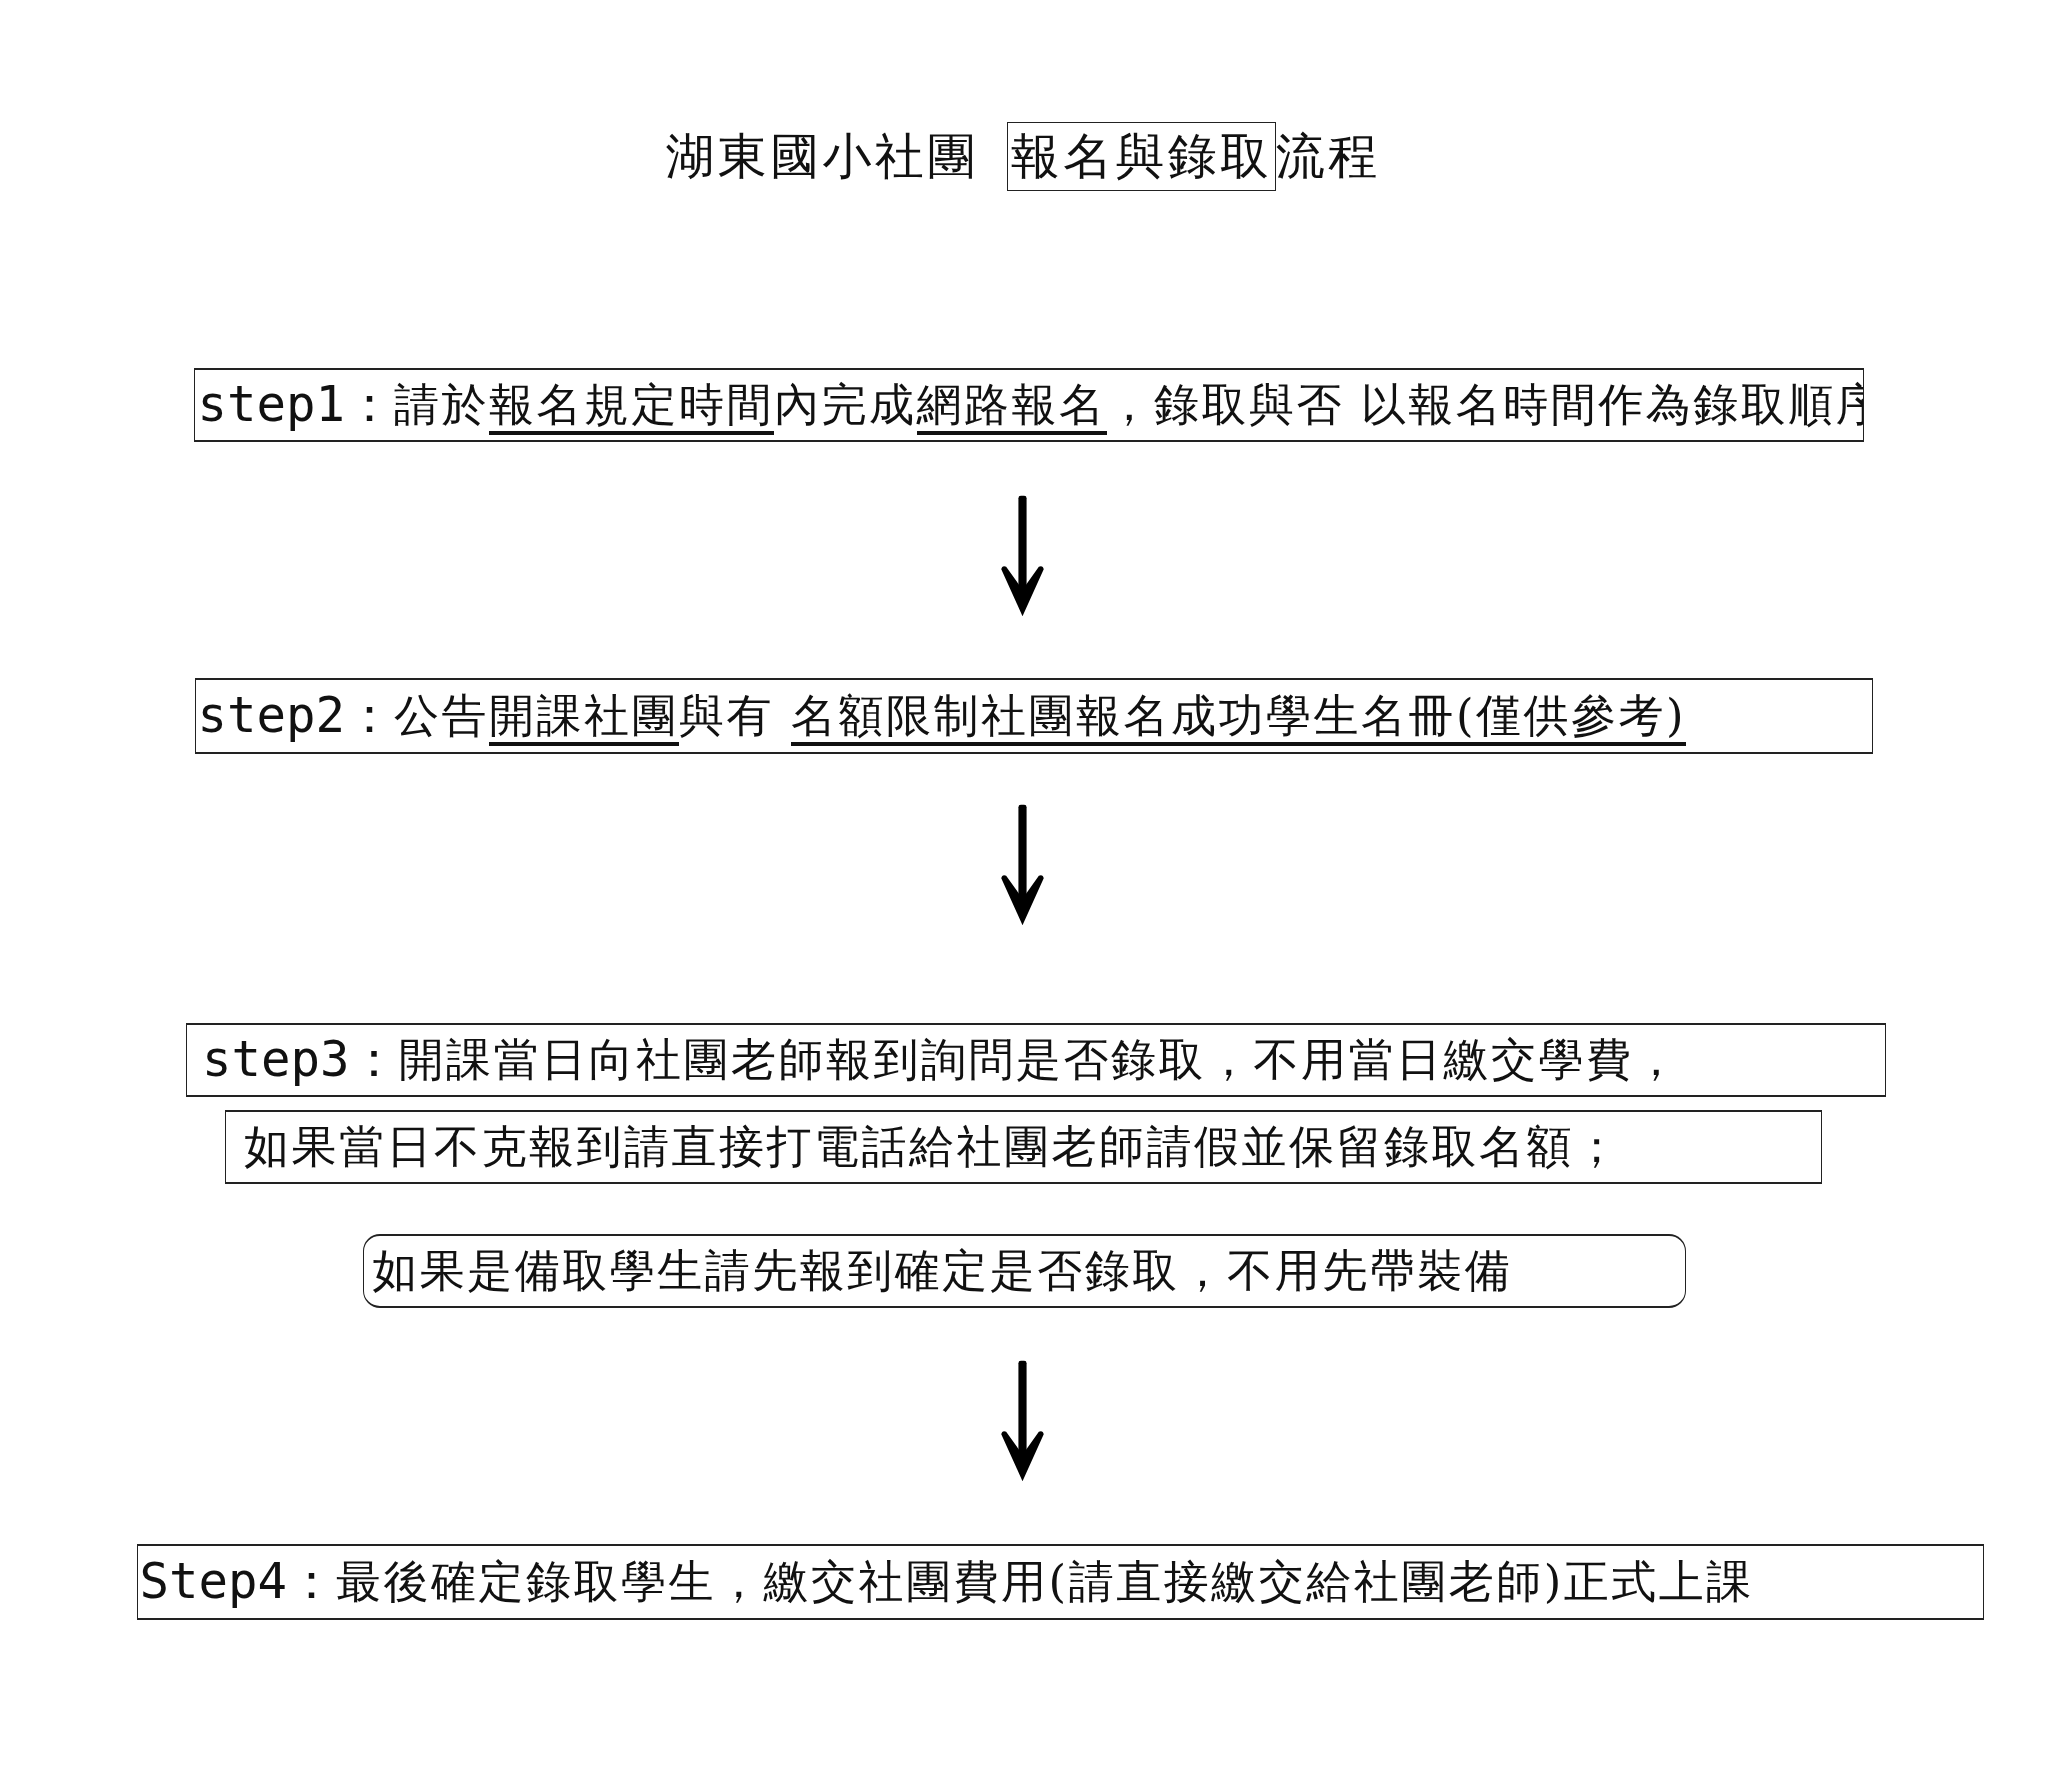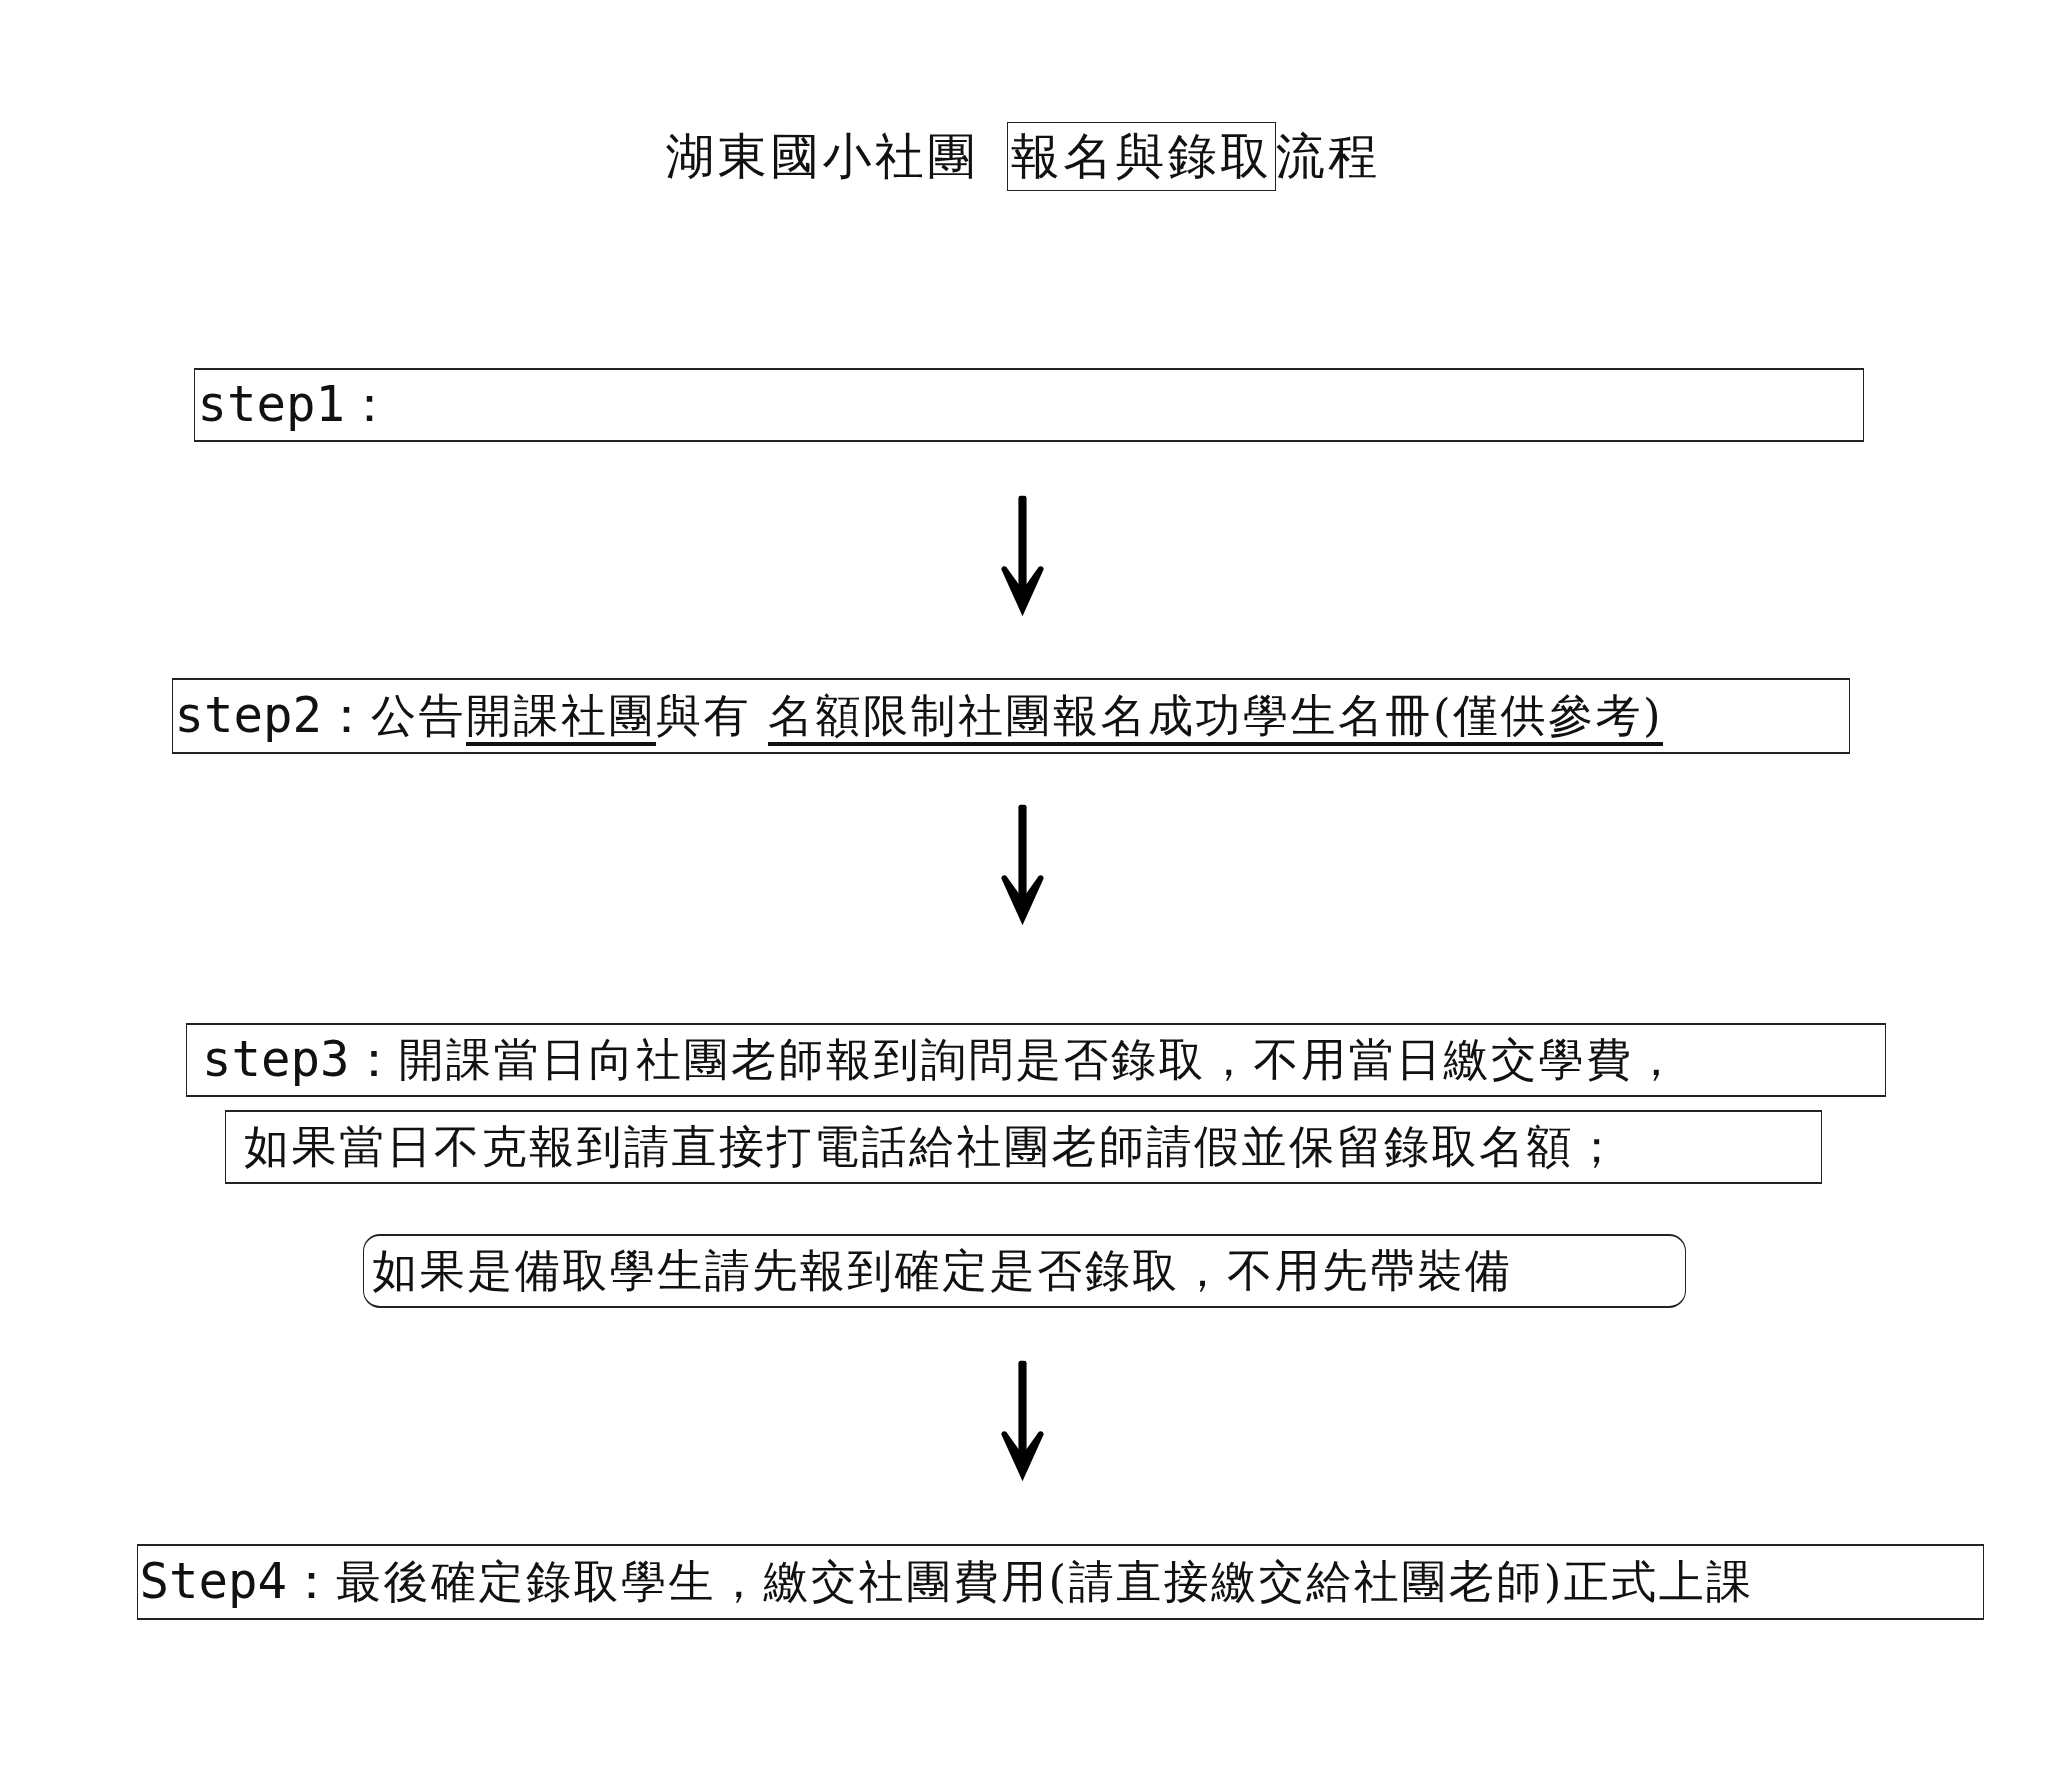--- a/index.html
+++ b/index.html
@@ -20,30 +20,33 @@
   </style>
 </head>
 <body>
 
 <div class="title">
   <span>湖東國小社團</span><span class="boxed">報名與錄取</span><span>流程</span>
 </div>
 
 <div class="box" style="left:194px; top:368px; width:1670px; height:74px; padding-left:2.5px;">
   <span class="step">step1：</span>
+  <span class="txt">
+    <span>請於</span><u>報名規定時間</u><span>內完成</span><u>網路報名</u><span>，錄取與否 以報名時間作為錄取順序</span>
+  </span>
 </div>
 
 <div class="arrow" style="left:998px; top:495px;">
   <svg viewBox="0 0 120 300">
       <rect x="50" y="0" width="20" height="250" rx="6" fill="#000"></rect>
       <path d="M8 180 L60 295 L112 180 Q110 170 100 174 L60 230 L20 174 Q10 170 8 180 Z" fill="#000"></path>
     </svg>
 </div>
 
-<div class="box" style="left:172px; top:678px; width:1678px; height:76px; padding-left:1.6px;">
+<div class="box" style="left:195px; top:678px; width:1678px; height:76px; padding-left:1.6px;">
   <span class="step">step2：</span>
   <span class="txt">
     <span>公告</span><u>開課社團</u><span>與有 </span><u>名額限制社團報名成功學生名冊(僅供參考)</u>
   </span>
 </div>
 
 <div class="arrow" style="left:998px; top:804px;">
   <svg viewBox="0 0 120 300">
       <rect x="50" y="0" width="20" height="250" rx="6" fill="#000"></rect>
       <path d="M8 180 L60 295 L112 180 Q110 170 100 174 L60 230 L20 174 Q10 170 8 180 Z" fill="#000"></path>

